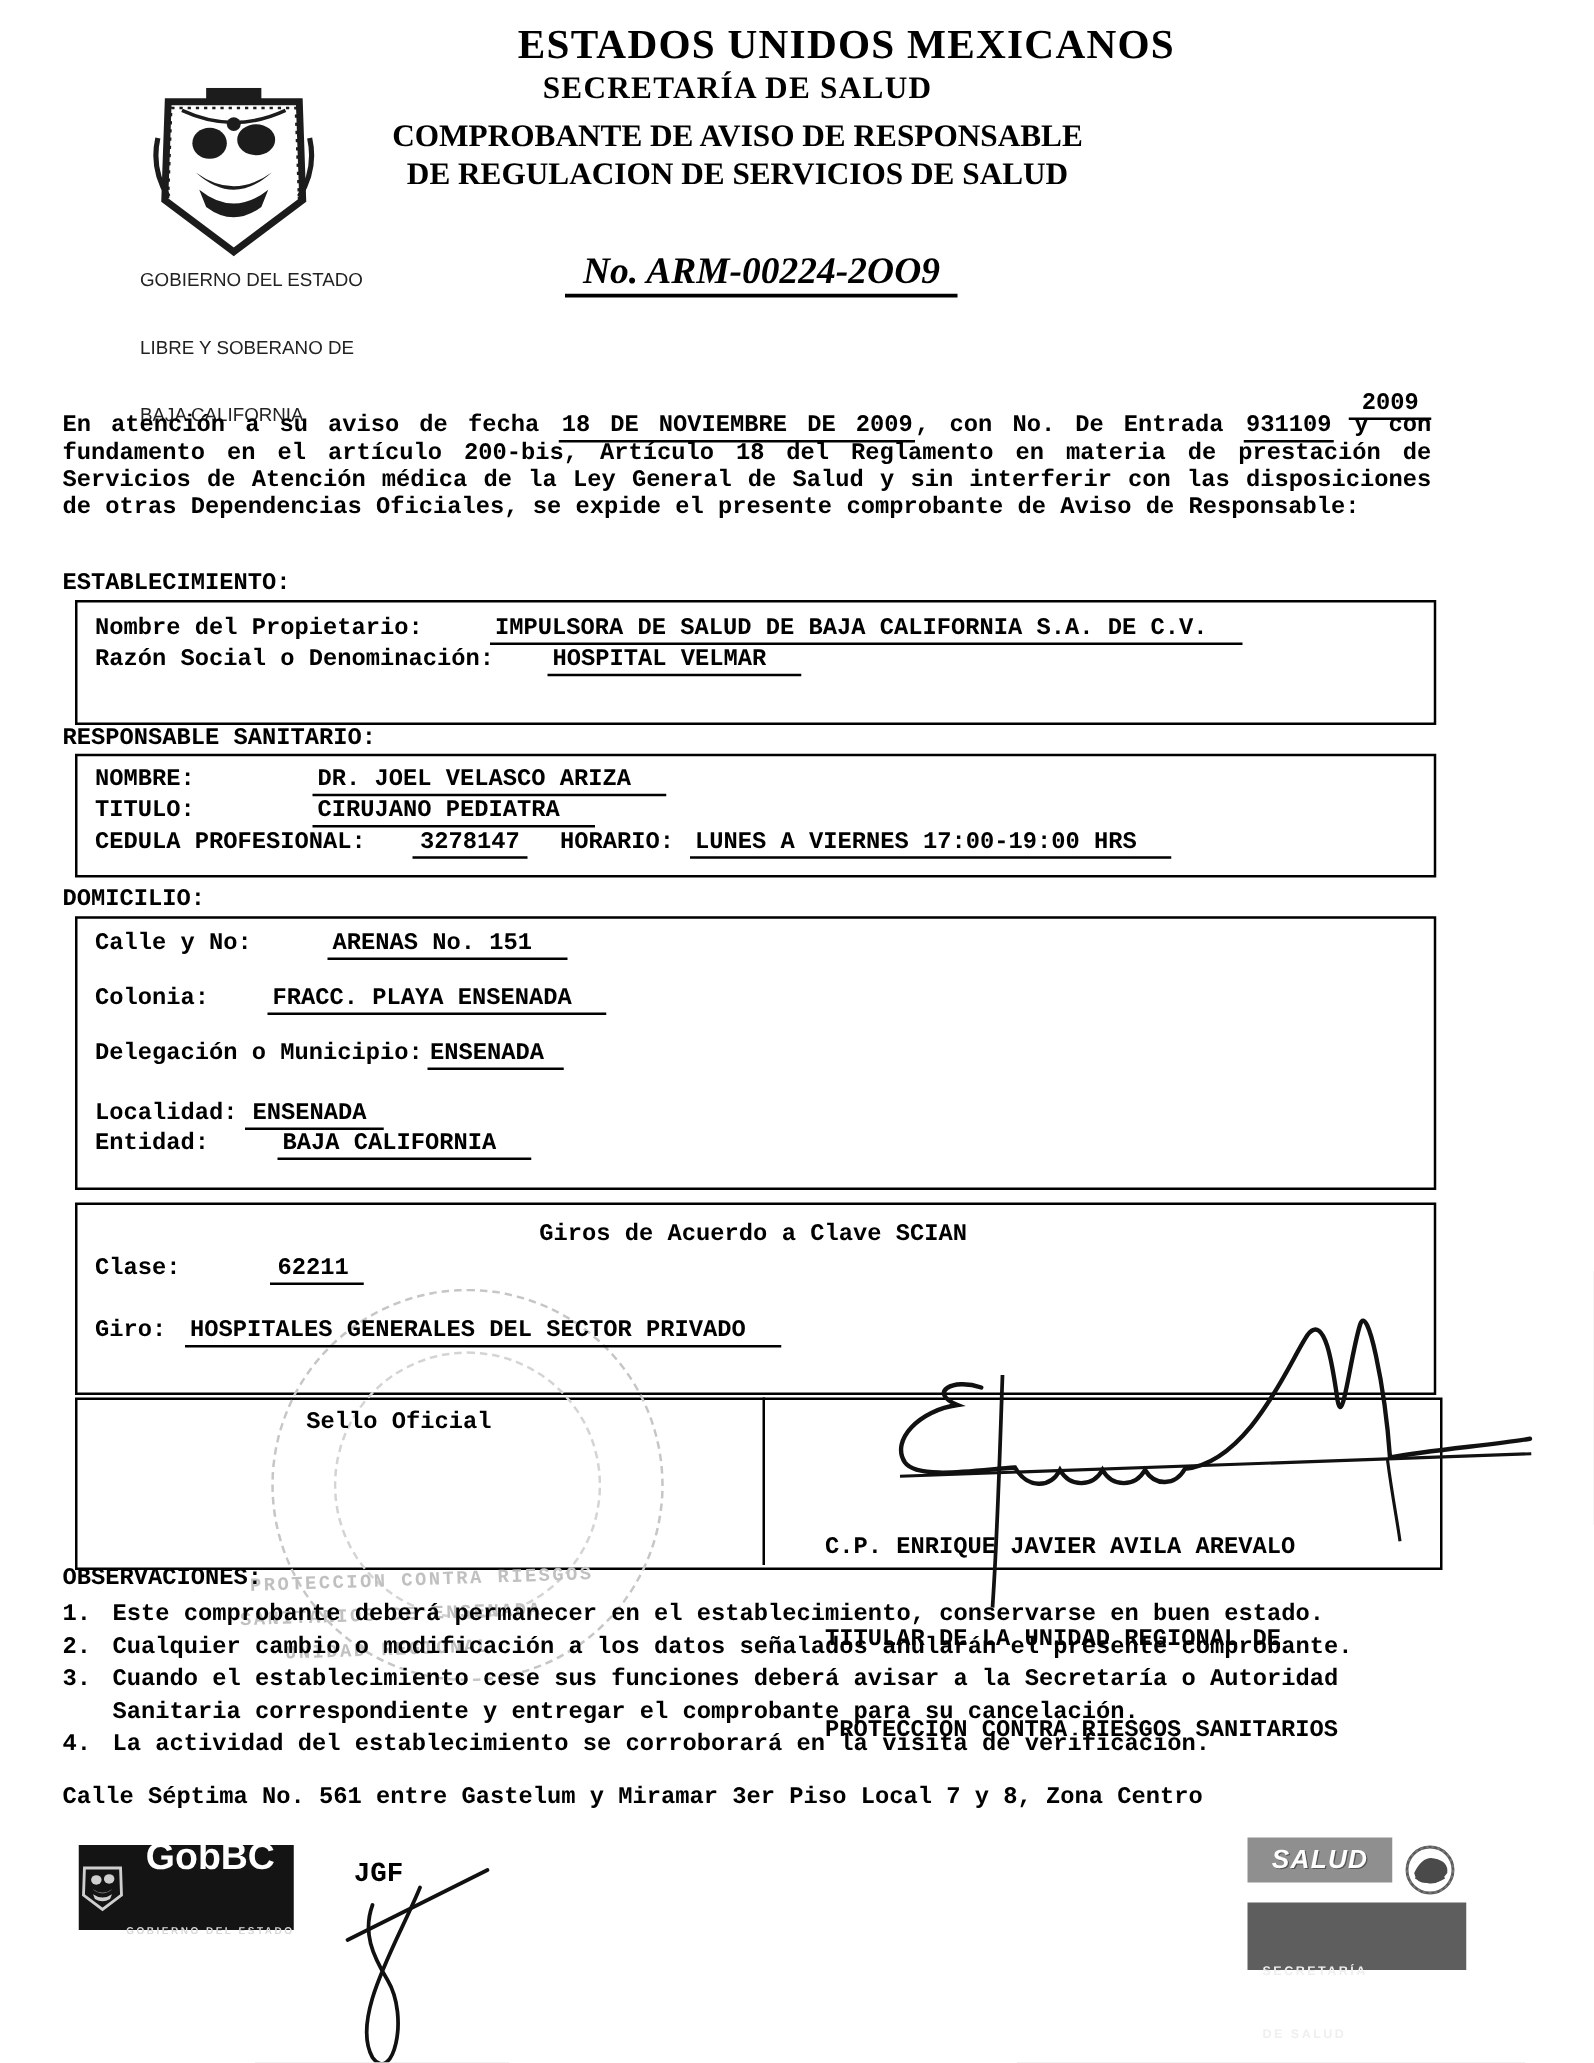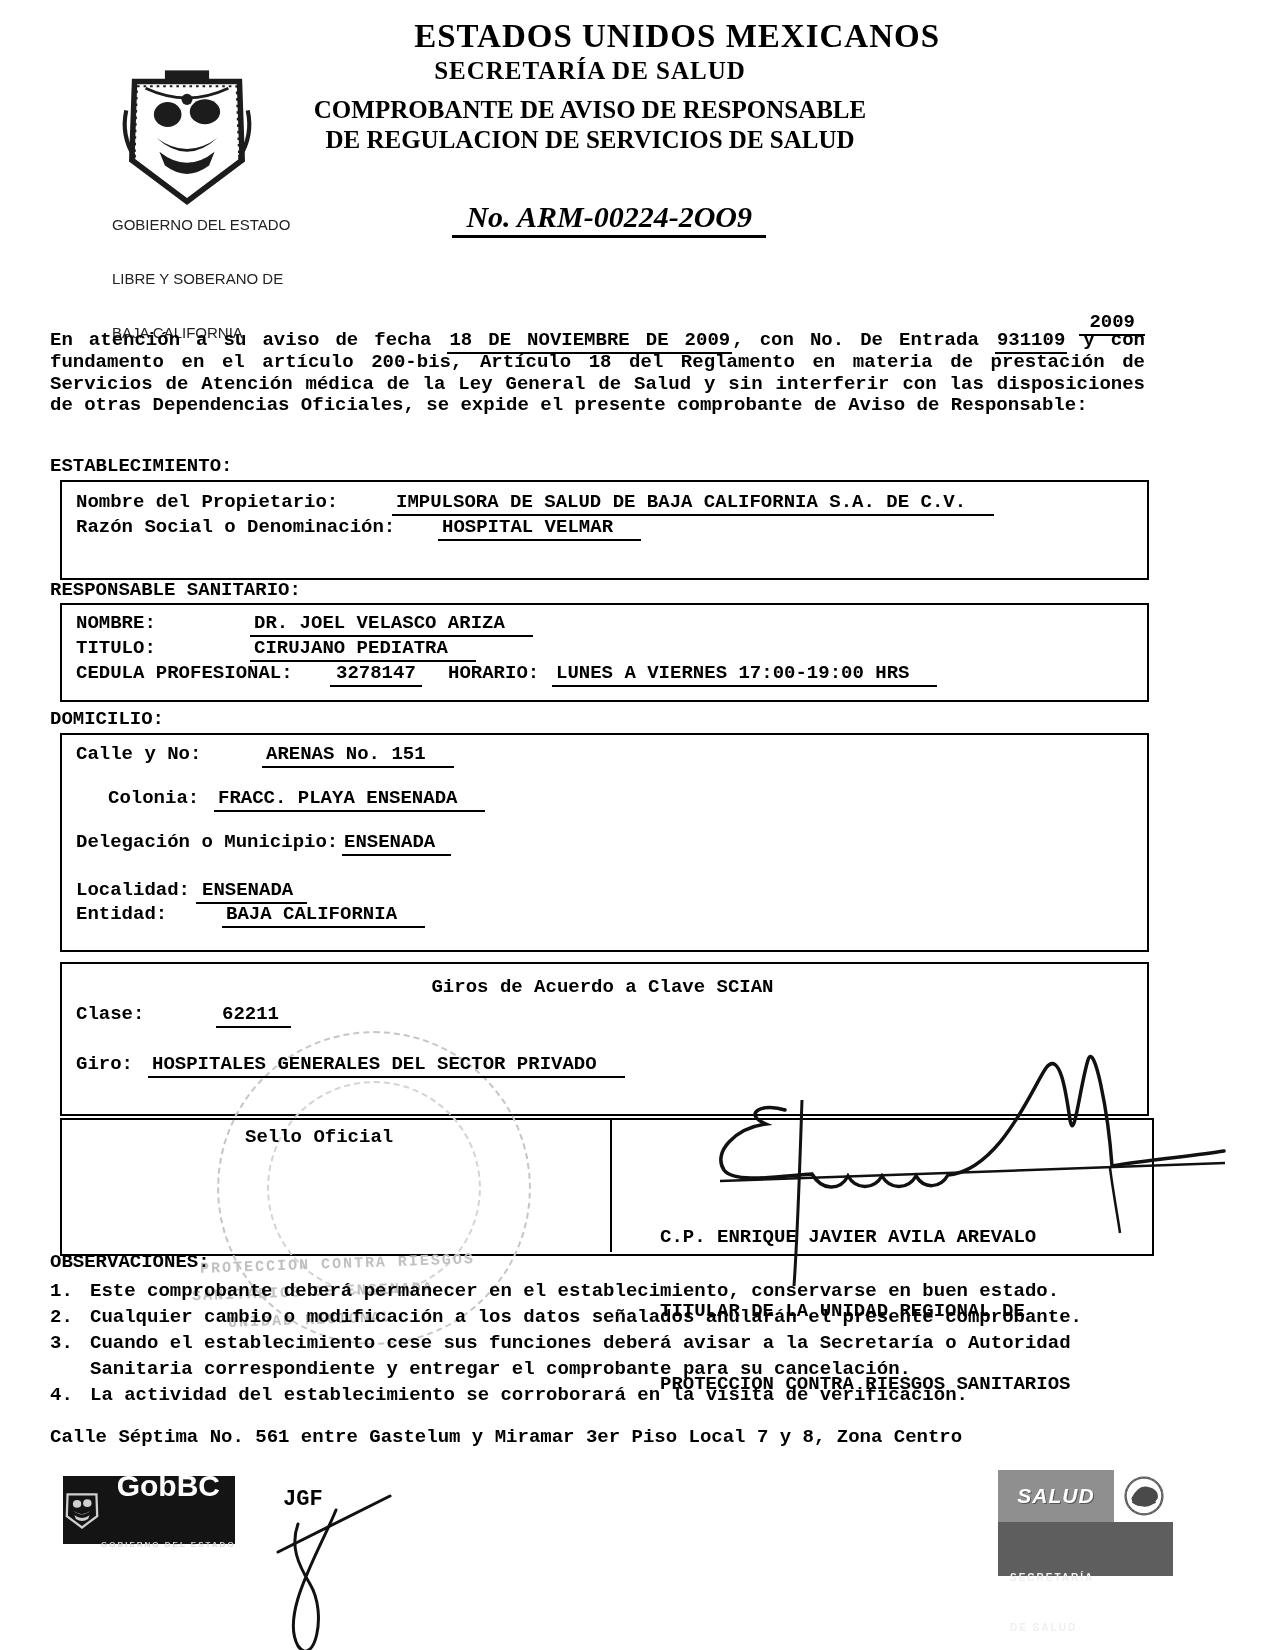--- a/index.html
+++ b/index.html
@@ -75,21 +75,21 @@
   <div class="abs mono z2" style="left:250px;top:637px;"><span class="uw">CIRUJANO PEDIATRA</span></div>
   <div class="abs mono z2" style="left:76px;top:662px;">CEDULA PROFESIONAL:</div>
   <div class="abs mono z2" style="left:330px;top:662px;"><span class="u">3278147</span></div>
   <div class="abs mono z2" style="left:448px;top:662px;">HORARIO:</div>
   <div class="abs mono z2" style="left:552px;top:662px;"><span class="uw">LUNES A VIERNES 17:00-19:00 HRS</span></div>
 
   <div class="abs mono z2" style="left:50px;top:708px;">DOMICILIO:</div>
   <div class="box" style="left:60px;top:733px;width:1085px;height:215px;"></div>
   <div class="abs mono z2" style="left:76px;top:743px;">Calle y No:</div>
   <div class="abs mono z2" style="left:262px;top:743px;"><span class="uw">ARENAS No. 151</span></div>
-  <div class="abs mono z2" style="left:76px;top:787px;margin-left:32px;">Colonia:</div>
+  <div class="abs mono z2" style="left:76px;top:787px;">Colonia:</div>
   <div class="abs mono z2" style="left:214px;top:787px;"><span class="uw">FRACC. PLAYA ENSENADA</span></div>
   <div class="abs mono z2" style="left:76px;top:831px;">Delegación o Municipio:</div>
   <div class="abs mono z2" style="left:342px;top:831px;"><span class="u" style="padding-left:2px;padding-right:16px;">ENSENADA</span></div>
   <div class="abs mono z2" style="left:76px;top:879px;">Localidad:</div>
   <div class="abs mono z2" style="left:196px;top:879px;"><span class="u" style="padding-right:14px;">ENSENADA</span></div>
   <div class="abs mono z2" style="left:76px;top:903px;">Entidad:</div>
   <div class="abs mono z2" style="left:222px;top:903px;"><span class="uw">BAJA CALIFORNIA</span></div>
 
   <div class="box" style="left:60px;top:962px;width:1085px;height:150px;"></div>
   <div class="abs mono ctr z2" style="left:60px;top:976px;width:1085px;">Giros de Acuerdo a Clave SCIAN</div>
@@ -165,21 +165,21 @@
 
   <div class="abs mono" style="left:283px;top:1487px;font-size:22px;z-index:2;">JGF</div>
   <div class="abs" style="left:240px;top:1448px;z-index:3;">
     <svg width="160" height="190" viewBox="0 0 160 190">
       <path d="M150,12 L38,68" fill="none" stroke="#111" stroke-width="3" stroke-linecap="round"></path>
       <path d="M96,26 C78,70 40,130 58,162 C74,184 88,130 70,100 C58,80 50,62 58,40" fill="none" stroke="#111" stroke-width="3" stroke-linecap="round"></path>
     </svg>
   </div>
 
   <div class="abs" style="left:998px;top:1470px;width:175px;height:106px;">
-    <div style="position:absolute;left:0;top:0;width:116px;height:52px;background:#8f8f8f;display:flex;align-items:center;justify-content:center;">
+    <div style="position:absolute;left:0;top:0;width:116px;height:36px;background:#8f8f8f;display:flex;align-items:center;justify-content:center;">
       <span class="sans" style="color:#fff;font-weight:bold;font-style:italic;font-size:21px;letter-spacing:1px;text-shadow:1px 1px 0 #555;">SALUD</span>
     </div>
     <div style="position:absolute;left:116px;top:0;width:59px;height:52px;background:#fff;display:flex;align-items:center;justify-content:center;">
       <svg viewBox="0 0 40 40" width="46" height="46">
         <circle cx="20" cy="20" r="16" fill="#fff" stroke="#5a5a5a" stroke-width="2"></circle>
         <circle cx="20" cy="20" r="16" fill="none" stroke="#777" stroke-width="1.5" stroke-dasharray="2,2"></circle>
         <path d="M9,22 q6,-12 14,-10 q10,2 9,10 q-6,9 -14,7 q-8,0 -9,-7 z" fill="#4a4a4a"></path>
         <path d="M10,25 q10,6 20,0" stroke="#4a4a4a" stroke-width="2" fill="none"></path>
       </svg>
     </div>

